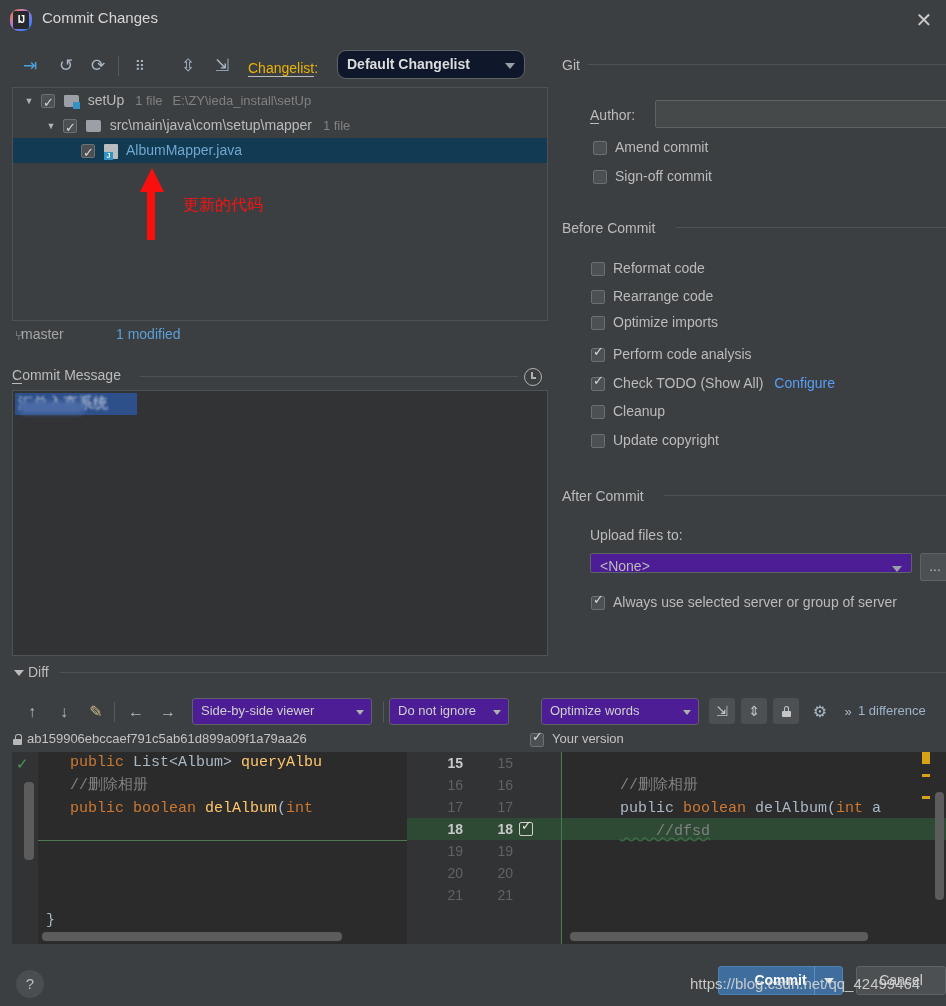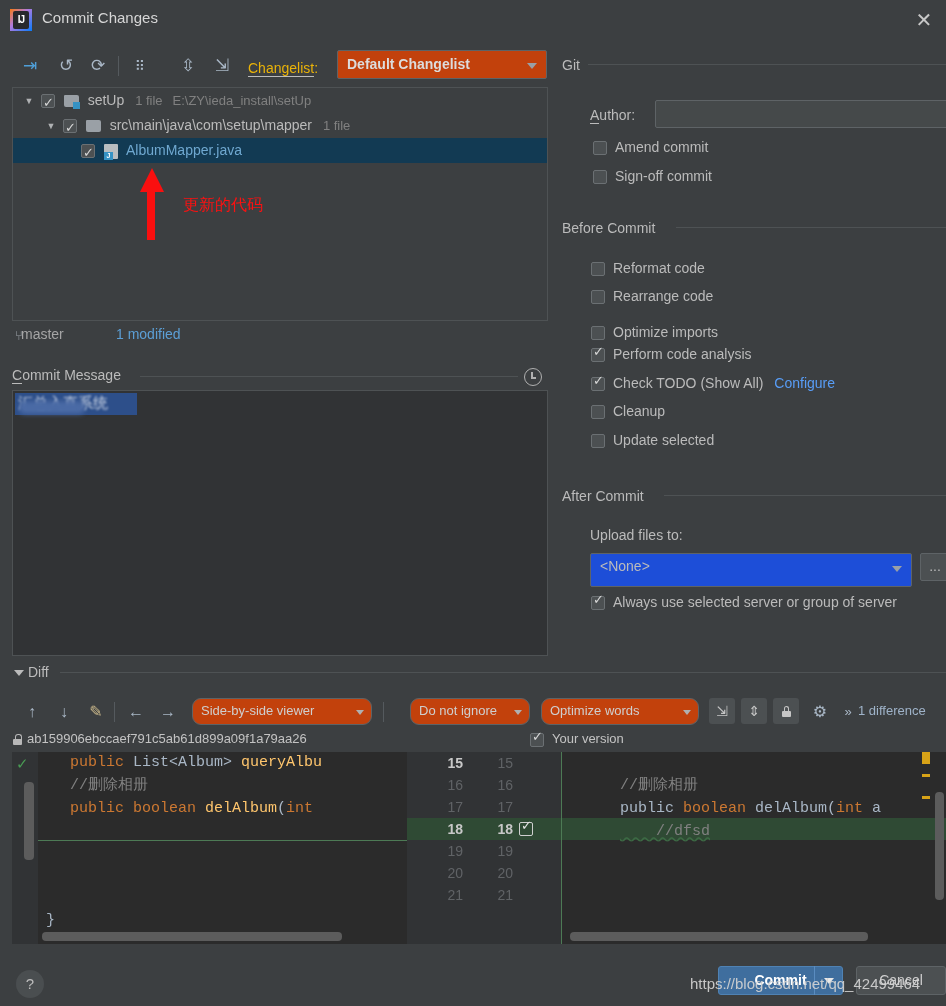--- a/index.html
+++ b/index.html
@@ -7,37 +7,37 @@
     width: 946px; height: 1006px;
     background: #3c3f41;
     font-family: "Liberation Sans", sans-serif;
     color: #bbbbbb;
     overflow: hidden;
   }
   #root { position: relative; width: 946px; height: 1006px; background: #3c3f41; }
 
   
   .titlebar { position:absolute; left:0; top:0; width:946px; height:40px; background:#3c3f41; }
-  .title-icon { position:absolute; left:10px; top:9px; width:22px; height:22px; border-radius:0;
+  .title-icon { position:absolute; left:10px; top:9px; width:22px; height:22px; border-radius:9px;
     background: linear-gradient(135deg,#f97a12 0%,#b07be0 42%,#087cfa 100%); }
   .title-icon .ij { position:absolute; left:3px; top:2px; width:16px; height:18px; background:#27282c; border-radius:2px;
      font: bold 10px "Liberation Sans", sans-serif; color:#fff; text-align:center; line-height:18px; letter-spacing:-1px;}
   .title-text { position:absolute; left:42px; top:9px; font-size:15px; color:#d6d6d6; }
   .close-btn { position:absolute; right:8px; top:6px; width:28px; height:28px; color:#c8c8c8;
     font-size:20px; line-height:28px; text-align:center; font-family:"DejaVu Sans",sans-serif; }
 
   
   .toolbar { position:absolute; left:0; top:46px; width:560px; height:42px; }
   .tbtn { position:absolute; top:6px; width:28px; height:28px; line-height:28px; text-align:center;
     font-size:17px; color:#a9b7c6; }
   .tb-sep { position:absolute; top:10px; width:1px; height:20px; background:#555a5e; }
   .changelist-label { position:absolute; left:248px; top:60px; font-size:14px; color:#eab308; }
   .changelist-label u { text-decoration:none; border-bottom:1px solid #bbb; }
-  .changelist-combo { position:absolute; left:337px; top:50px; width:210px; height:29px;
-    background:#c2410c; border:1px solid #5e6366; border-radius:2px; }
+  .changelist-combo { position:absolute; left:337px; top:50px; width:188px; height:29px;
+    background:#0f172a; border:1px solid #5e6366; border-radius:9px; }
   .changelist-combo .val { position:absolute; left:9px; top:5px; font-size:14px; font-weight:bold; color:#dcdcdc; }
   .caret { position:absolute; right:9px; top:12px; width:0;height:0;
     border-left:5px solid transparent;border-right:5px solid transparent;border-top:6px solid #9aa0a6; }
 
   
   .tree { position:absolute; left:12px; top:87px; width:536px; height:234px;
     background:#3c3f41; border:1px solid #4e5254; overflow:hidden; }
   .tree-row { position:relative; height:25px; line-height:25px; font-size:14px; white-space:nowrap; }
   .tree-row.sel { background:#123a53; }
   .twisty { display:inline-block; width:16px; text-align:center; color:#afb1b3; font-size:9px; vertical-align:middle;}
@@ -90,34 +90,34 @@
   .field-label u{text-decoration:none;border-bottom:1px solid #bbb;}
   .author-input{position:absolute;left:655px;top:100px;width:300px;height:28px;background:#45494a;
     border:1px solid #5e6366;border-radius:2px;}
 
   .chk-row{position:absolute;height:22px;font-size:14px;color:#bbbbbb;white-space:nowrap;}
   .chk{display:inline-block;width:14px;height:14px;border:1px solid #6b7073;background:#4c5052;border-radius:2px;
     vertical-align:middle;position:relative;margin-right:8px;}
   .chk.checked:after{content:"✓";position:absolute;left:1px;top:-5px;font-size:13px;color:#d8d8d8;}
   .link{color:#589df6;}
 
-  .upload-combo{position:absolute;left:590px;top:553px;width:322px;height:34px;background:#1d4ed8;
+  .upload-combo{position:absolute;left:590px;top:553px;width:322px;height:20px;background:#4c1d95;
     border:1px solid #5e6366;border-radius:2px;}
   .upload-combo .val{position:absolute;left:9px;top:4px;font-size:14px;color:#bbbbbb;}
   .dots-btn{position:absolute;left:920px;top:553px;width:30px;height:28px;background:#4c5052;border:1px solid #5e6366;
     border-radius:2px;color:#bbb;font-size:14px;text-align:center;line-height:24px;}
 
   
   .diff-hdr{position:absolute;left:12px;top:664px;font-size:14px;color:#bbbbbb;}
   .diff-tri{position:absolute;left:14px;top:670px;width:0;height:0;border-left:5px solid transparent;
     border-right:5px solid transparent;border-top:6px solid #bbb;}
   .diff-line{position:absolute;left:60px;top:672px;width:886px;height:1px;background:#4e5254;}
   .dtb-ico{position:absolute;top:700px;width:24px;height:24px;text-align:center;line-height:24px;
     font-size:16px;color:#a9b7c6;}
-  .dcombo{position:absolute;top:698px;height:27px;background:#c2410c;border:1px solid #5e6366;border-radius:9px;}
+  .dcombo{position:absolute;top:698px;height:27px;background:#4c1d95;border:1px solid #5e6366;border-radius:3px;}
   .dcombo .val{position:absolute;left:8px;top:4px;font-size:13px;color:#cfcfcf;white-space:nowrap;}
   .dcombo .cr{position:absolute;right:7px;top:11px;width:0;height:0;border-left:4px solid transparent;
     border-right:4px solid transparent;border-top:5px solid #b0b0b0;}
   .sqbtn{position:absolute;top:698px;width:26px;height:26px;background:#4c5052;border-radius:3px;
     color:#c6c6c6;font-size:14px;text-align:center;line-height:26px;}
   .diffcount{position:absolute;left:858px;top:703px;font-size:13px;color:#9fb3c9;white-space:nowrap;}
 
   .hash-row{position:absolute;left:12px;top:731px;font-size:13px;color:#c3c3c3;white-space:nowrap;}
   .lockglyph{display:inline-block;width:11px;height:11px;position:relative;vertical-align:middle;margin-right:4px;}
   .lockglyph:before{content:"";position:absolute;left:1px;bottom:0;width:9px;height:6px;background:#b8b8b8;border-radius:1px;}
@@ -235,35 +235,35 @@
 
   <div class="grp-title" style="left:562px;top:220px">Before Commit</div>
   <div class="grp-line" style="left:676px;top:227px;width:270px"></div>
 
   <div class="chk-row" style="left:591px;top:260px">
     <span class="chk"></span><span class="lbl">Reformat code</span>
   </div>
   <div class="chk-row" style="left:591px;top:288px">
     <span class="chk"></span><span class="lbl">Rearrange code</span>
   </div>
-  <div class="chk-row" style="left:591px;top:324px">
+  <div class="chk-row" style="left:591px;top:314px">
     <span class="chk"></span><span class="lbl">Optimize imports</span>
   </div>
   <div class="chk-row" style="left:591px;top:346px">
     <span class="chk checked"></span><span class="lbl">Perform code analysis</span>
   </div>
   <div class="chk-row" style="left:591px;top:375px">
     <span class="chk checked"></span><span class="lbl">Check TODO (Show All)</span>
     <span class="link" style="margin-left:7px">Configure</span>
   </div>
   <div class="chk-row" style="left:591px;top:403px">
     <span class="chk"></span><span class="lbl">Cleanup</span>
   </div>
   <div class="chk-row" style="left:591px;top:432px">
-    <span class="chk"></span><span class="lbl">Update selected</span>
+    <span class="chk"></span><span class="lbl">Update copyright</span>
   </div>
 
   <div class="grp-title" style="left:562px;top:488px">After Commit</div>
   <div class="grp-line" style="left:664px;top:495px;width:282px"></div>
 
   <div class="field-label" style="left:590px;top:527px">Upload files to:</div>
   <div class="upload-combo">
     <div class="val">&lt;None&gt;</div>
     <div class="caret"></div>
   </div>
@@ -282,21 +282,21 @@
   <div class="dtb-ico" style="left:84px;color:#c9b78a">✎</div>
   <div class="tb-sep" style="position:absolute;left:114px;top:702px;height:20px"></div>
   <div class="dtb-ico" style="left:124px">←</div>
   <div class="dtb-ico" style="left:156px">→</div>
 
   <div class="dcombo" style="left:192px;width:180px">
     <div class="val">Side-by-side viewer</div>
     <div class="cr"></div>
   </div>
   <div class="tb-sep" style="position:absolute;left:383px;top:702px;height:20px"></div>
-  <div class="dcombo" style="left:410px;width:120px">
+  <div class="dcombo" style="left:389px;width:120px">
     <div class="val">Do not ignore</div>
     <div class="cr"></div>
   </div>
   <div class="dcombo" style="left:541px;width:158px">
     <div class="val">Optimize words</div>
     <div class="cr"></div>
   </div>
 
   <div class="sqbtn" style="left:709px">⇲</div>
   <div class="sqbtn" style="left:741px">⇕</div>

